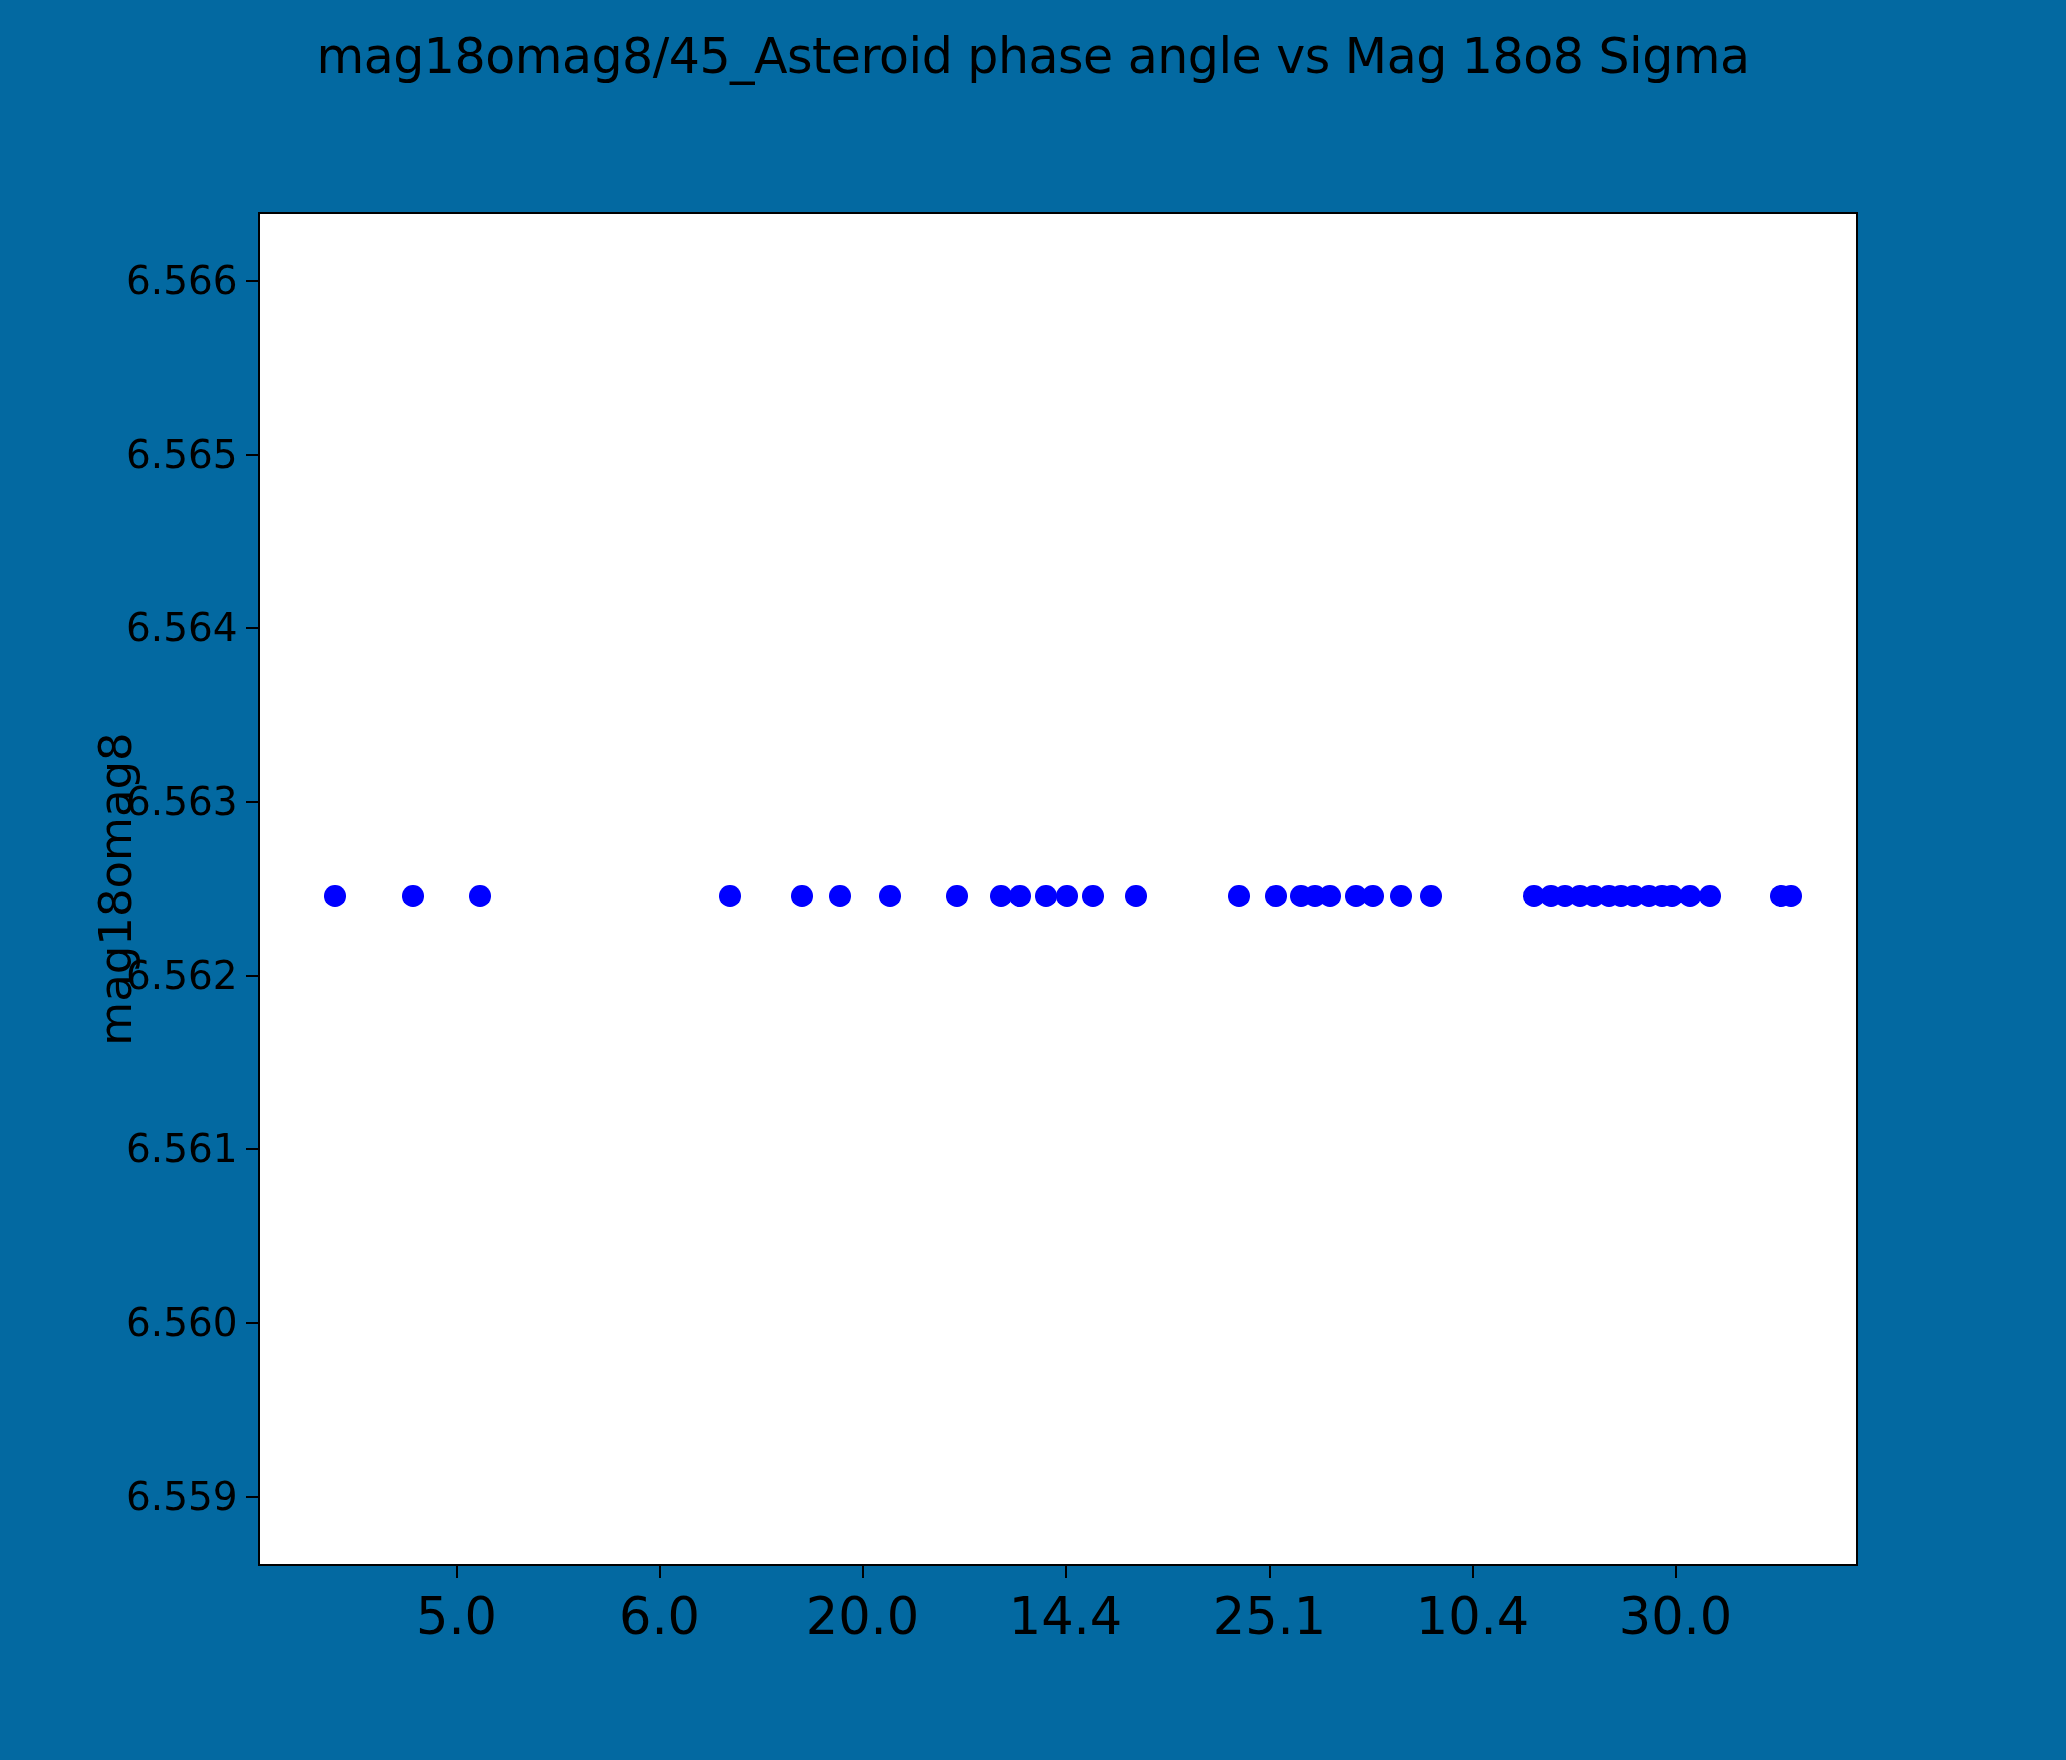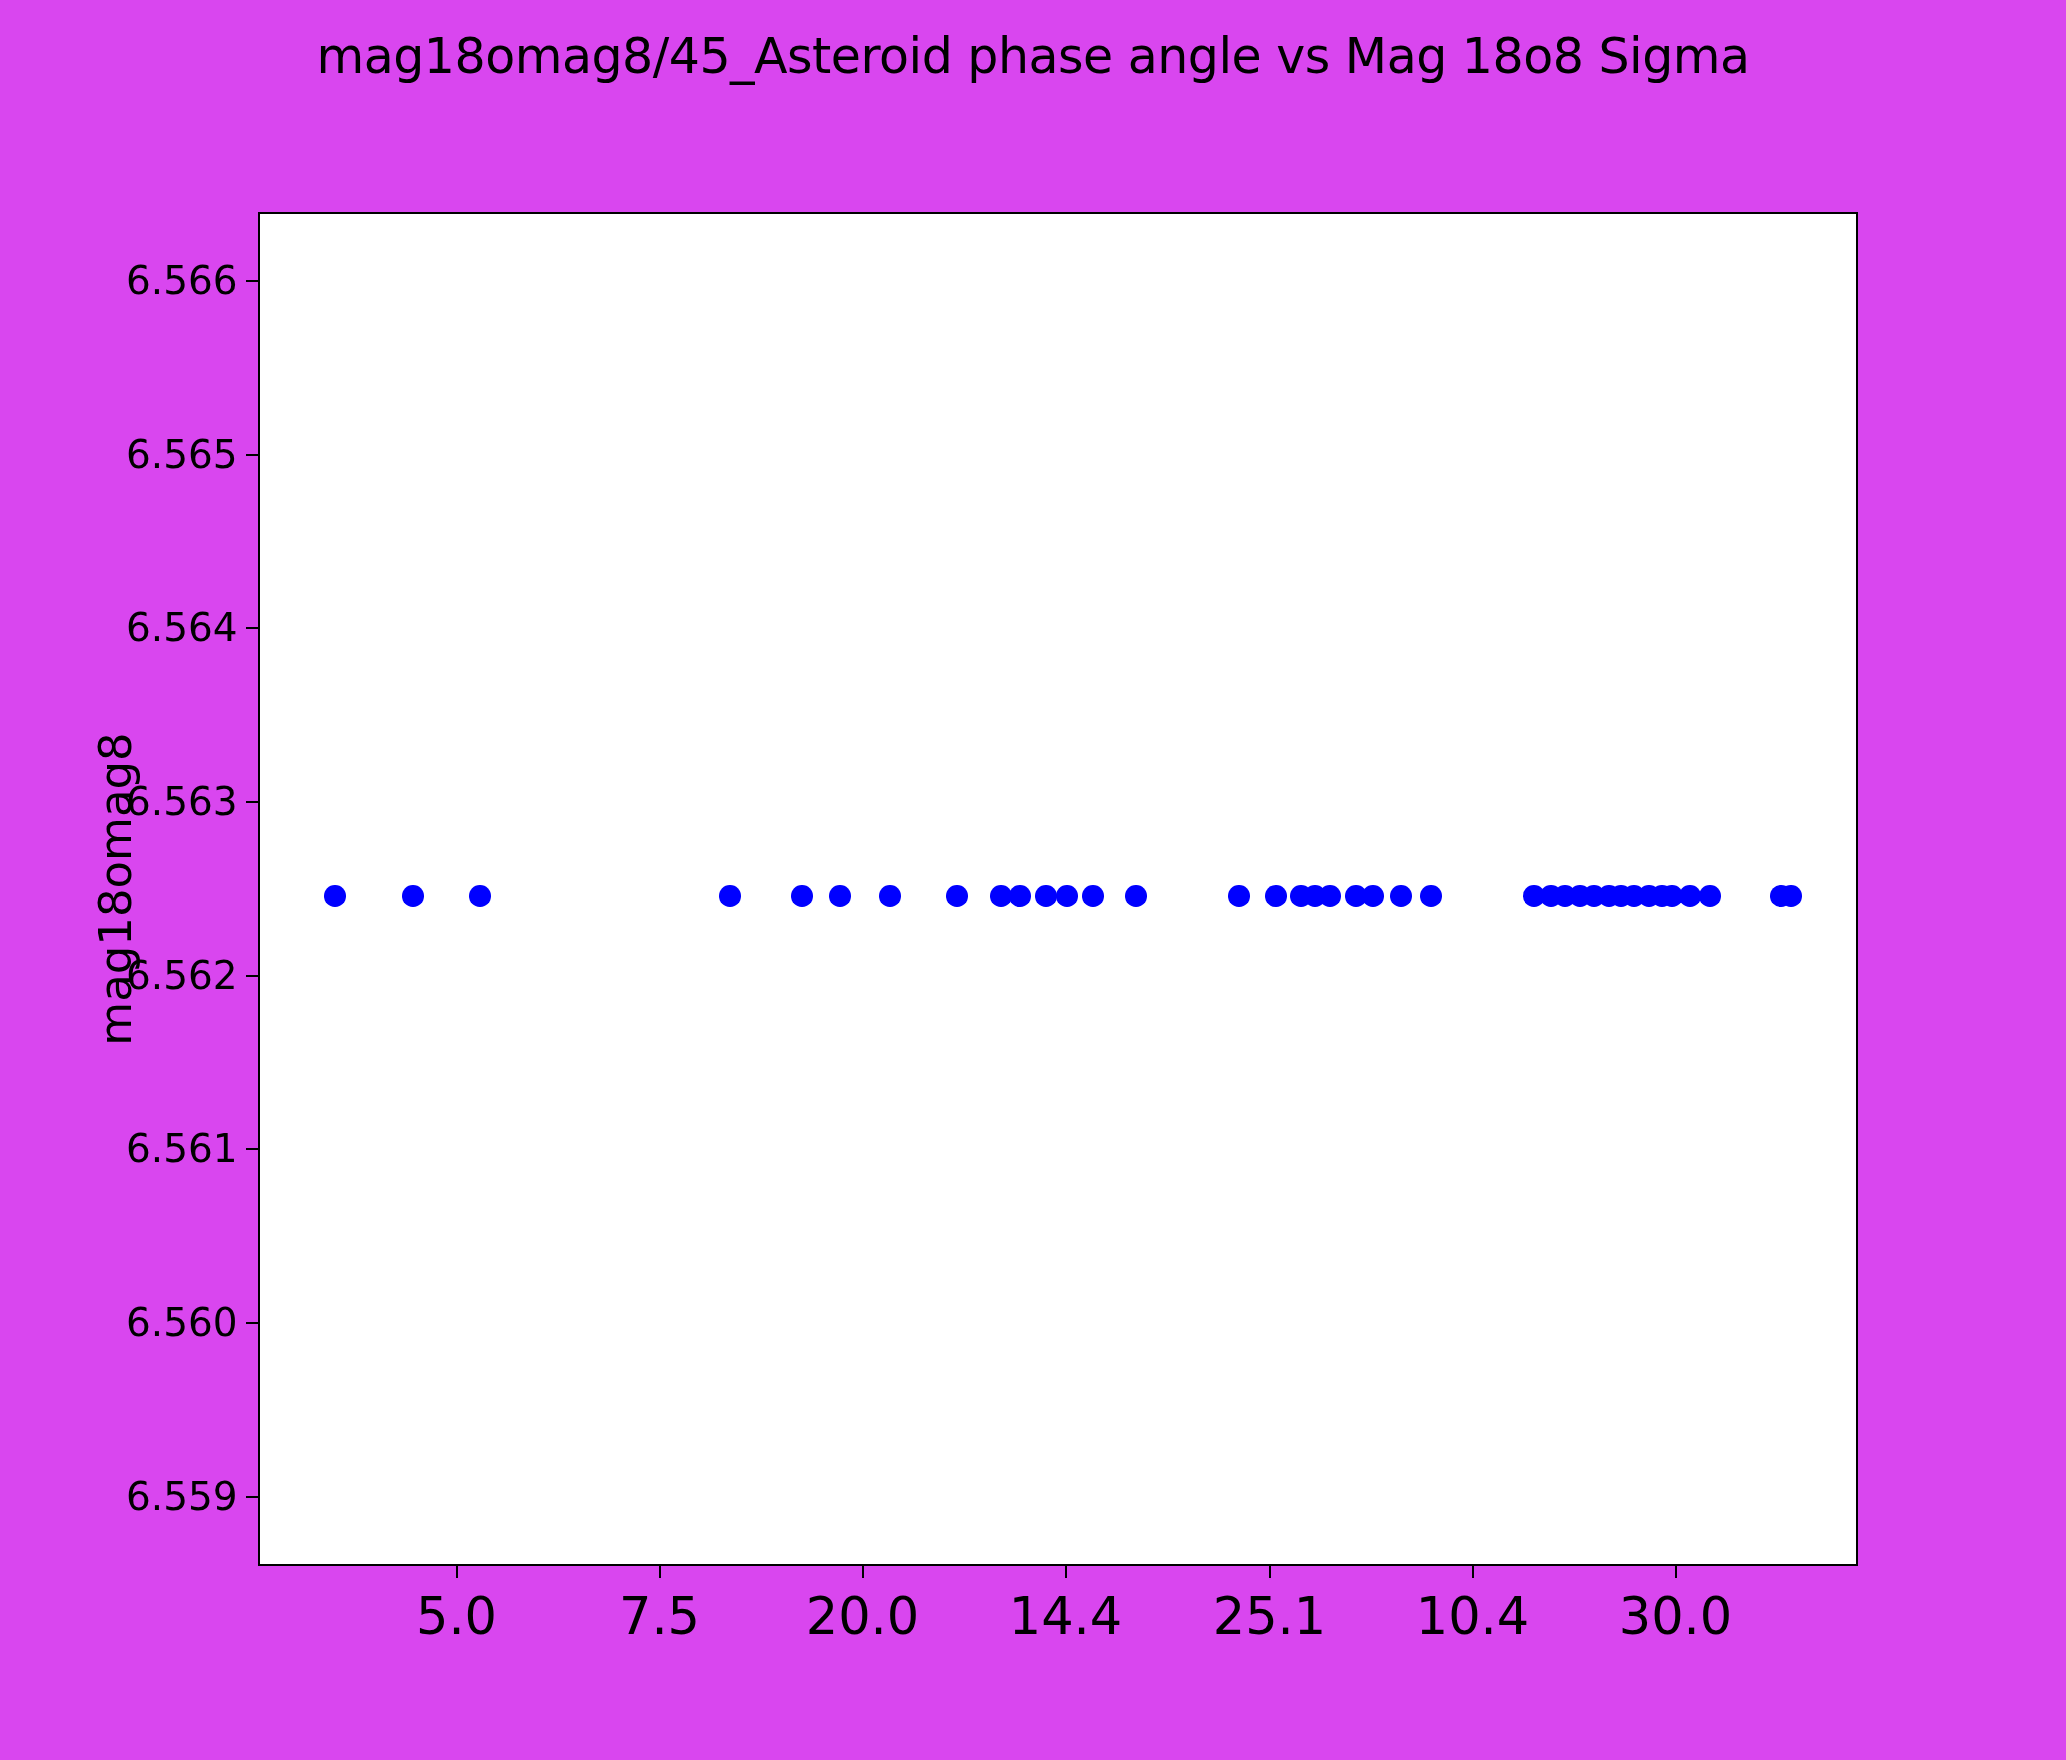--- a/index.html
+++ b/index.html
@@ -10,21 +10,21 @@
   body {
     width: 2066px;
     height: 1760px;
     font-family: "DejaVu Sans", sans-serif;
     overflow: hidden;
   }
   #figure {
     position: relative;
     width: 2066px;
     height: 1760px;
-    background: #d946ef;
+    background: #0369a1;
   }
   
   #chart-title {
     position: absolute;
     left: 0;
     top: 28px;
     width: 2066px;
     text-align: center;
     font-size: 49px;
     color: #000000;
@@ -216,21 +216,21 @@
         <div class="ticklabel">6.566</div>
       </div>
     </div>
   <div id="xaxis-ticks">
       <div class="xtick" style="left: 457px; top: 1566px;">
         <div class="tickmark"></div>
         <div class="ticklabel">5.0</div>
       </div>
       <div class="xtick" style="left: 660px; top: 1566px;">
         <div class="tickmark"></div>
-        <div class="ticklabel">7.5</div>
+        <div class="ticklabel">6.0</div>
       </div>
       <div class="xtick" style="left: 863px; top: 1566px;">
         <div class="tickmark"></div>
         <div class="ticklabel">20.0</div>
       </div>
       <div class="xtick" style="left: 1066px; top: 1566px;">
         <div class="tickmark"></div>
         <div class="ticklabel">14.4</div>
       </div>
       <div class="xtick" style="left: 1270px; top: 1566px;">

